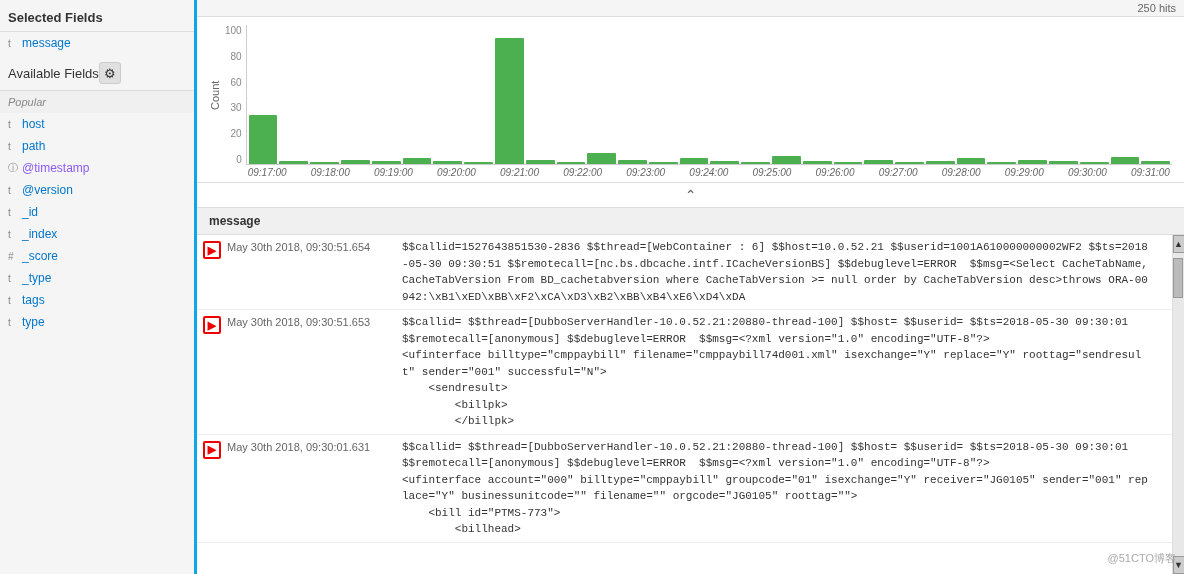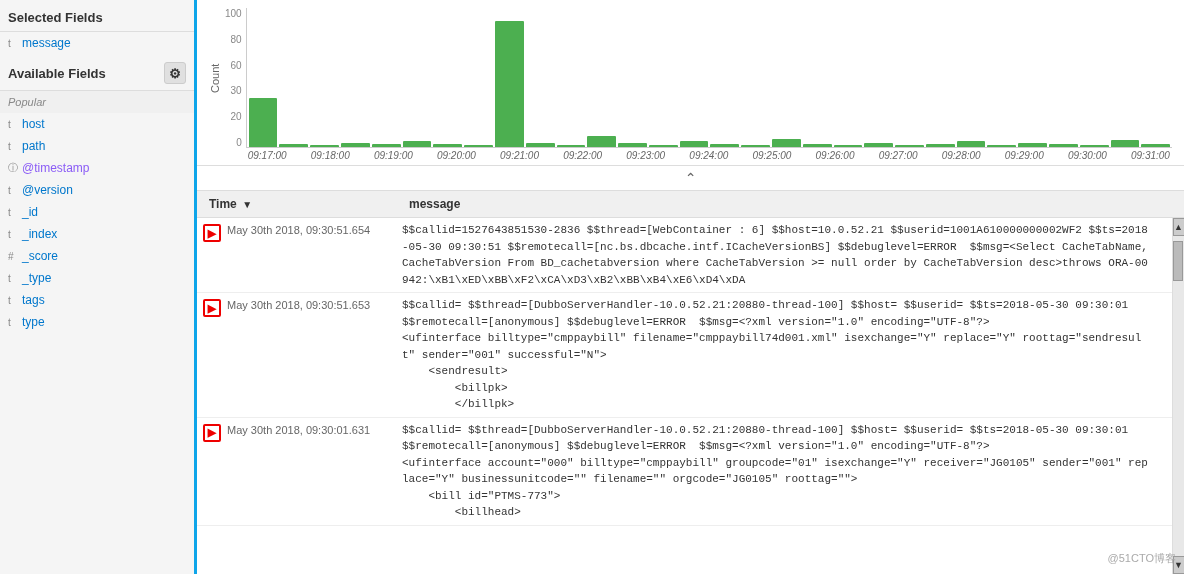--- a/index.html
+++ b/index.html
@@ -6,21 +6,21 @@
     body { font-family: Arial, sans-serif; font-size: 12px; background: #fff; color: #333; overflow: hidden; }
     .container { display: flex; width: 1184px; height: 574px; overflow: hidden; }
 
     
     .sidebar { width: 197px; min-width: 197px; border-right: 3px solid #0ea5e9; background: #f5f5f5; overflow-y: auto; display: flex; flex-direction: column; }
     .sidebar-section-title { font-weight: bold; font-size: 13px; padding: 10px 8px 6px 8px; color: #333; border-bottom: 1px solid #ddd; background: #f5f5f5; }
     .sidebar-field-item { display: flex; align-items: center; padding: 4px 8px; cursor: pointer; }
     .field-type-icon { font-size: 10px; color: #888; margin-right: 4px; min-width: 10px; }
     .field-name { font-size: 12px; color: #0077cc; }
     .field-name.timestamp { color: #8b5cf6; }
-    .available-fields-header { display: flex; align-items: center; justify-content: space-between; padding: 8px 8px 6px 8px; font-weight: bold; font-size: 13px; border-bottom: 1px solid #ddd; background: #f5f5f5; }
+    .available-fields-header { display: flex; align-items: center; padding: 8px 8px 6px 8px; font-weight: normal; font-size: 13px; border-bottom: 1px solid #ddd; background: #f5f5f5; }
     .gear-btn { background: #e0e0e0; border: 1px solid #ccc; border-radius: 3px; width: 22px; height: 22px; display: flex; align-items: center; justify-content: center; cursor: pointer; font-size: 13px; }
     .popular-header { padding: 5px 8px; font-size: 11px; color: #888; font-style: italic; background: #f0f0f0; }
 
     
     .main { flex: 1; display: flex; flex-direction: column; overflow: hidden; background: #fff; }
 
     
     .chart-area { padding: 8px 12px 4px 12px; border-bottom: 1px solid #ddd; }
     .chart-title { text-align: center; font-size: 12px; color: #333; margin-bottom: 4px; }
     .chart-title a { color: #0077cc; text-decoration: none; }
@@ -117,20 +117,23 @@
       <span class="field-name">tags</span>
     </div>
     <div class="sidebar-field-item">
       <span class="field-type-icon">t</span>
       <span class="field-name">type</span>
     </div>
   </div>
 
   <div class="main">
 
+    <div class="count-badge">
+      <span>250 hits</span>
+    </div>
 
     <div class="chart-area">
       <div class="chart-with-axes">
         <div class="chart-y-label">Count</div>
         <div class="y-axis">
           <span>100</span>
           <span>80</span>
           <span>60</span>
           <span>30</span>
           <span>20</span>
@@ -186,24 +189,20 @@
               <span>09:30:00</span>
               <span>09:31:00</span>
             </div>
         </div>
       </div>
     </div>
 
     <div class="chart-scroll-up">⌃</div>
 
     <div class="results-header">
-      <div class="col-time">
-        <span>Time</span>
-        <span class="sort-arrow">▼</span>
-      </div>
       <div class="col-message">message</div>
     </div>
 
     <div class="results-container">
       <div class="results-main">
         <div class="log-rows" id="log-rows">
             <div class="log-row">
       <div class="log-row-expander">
         <div class="expand-btn">▶</div>
       </div>

